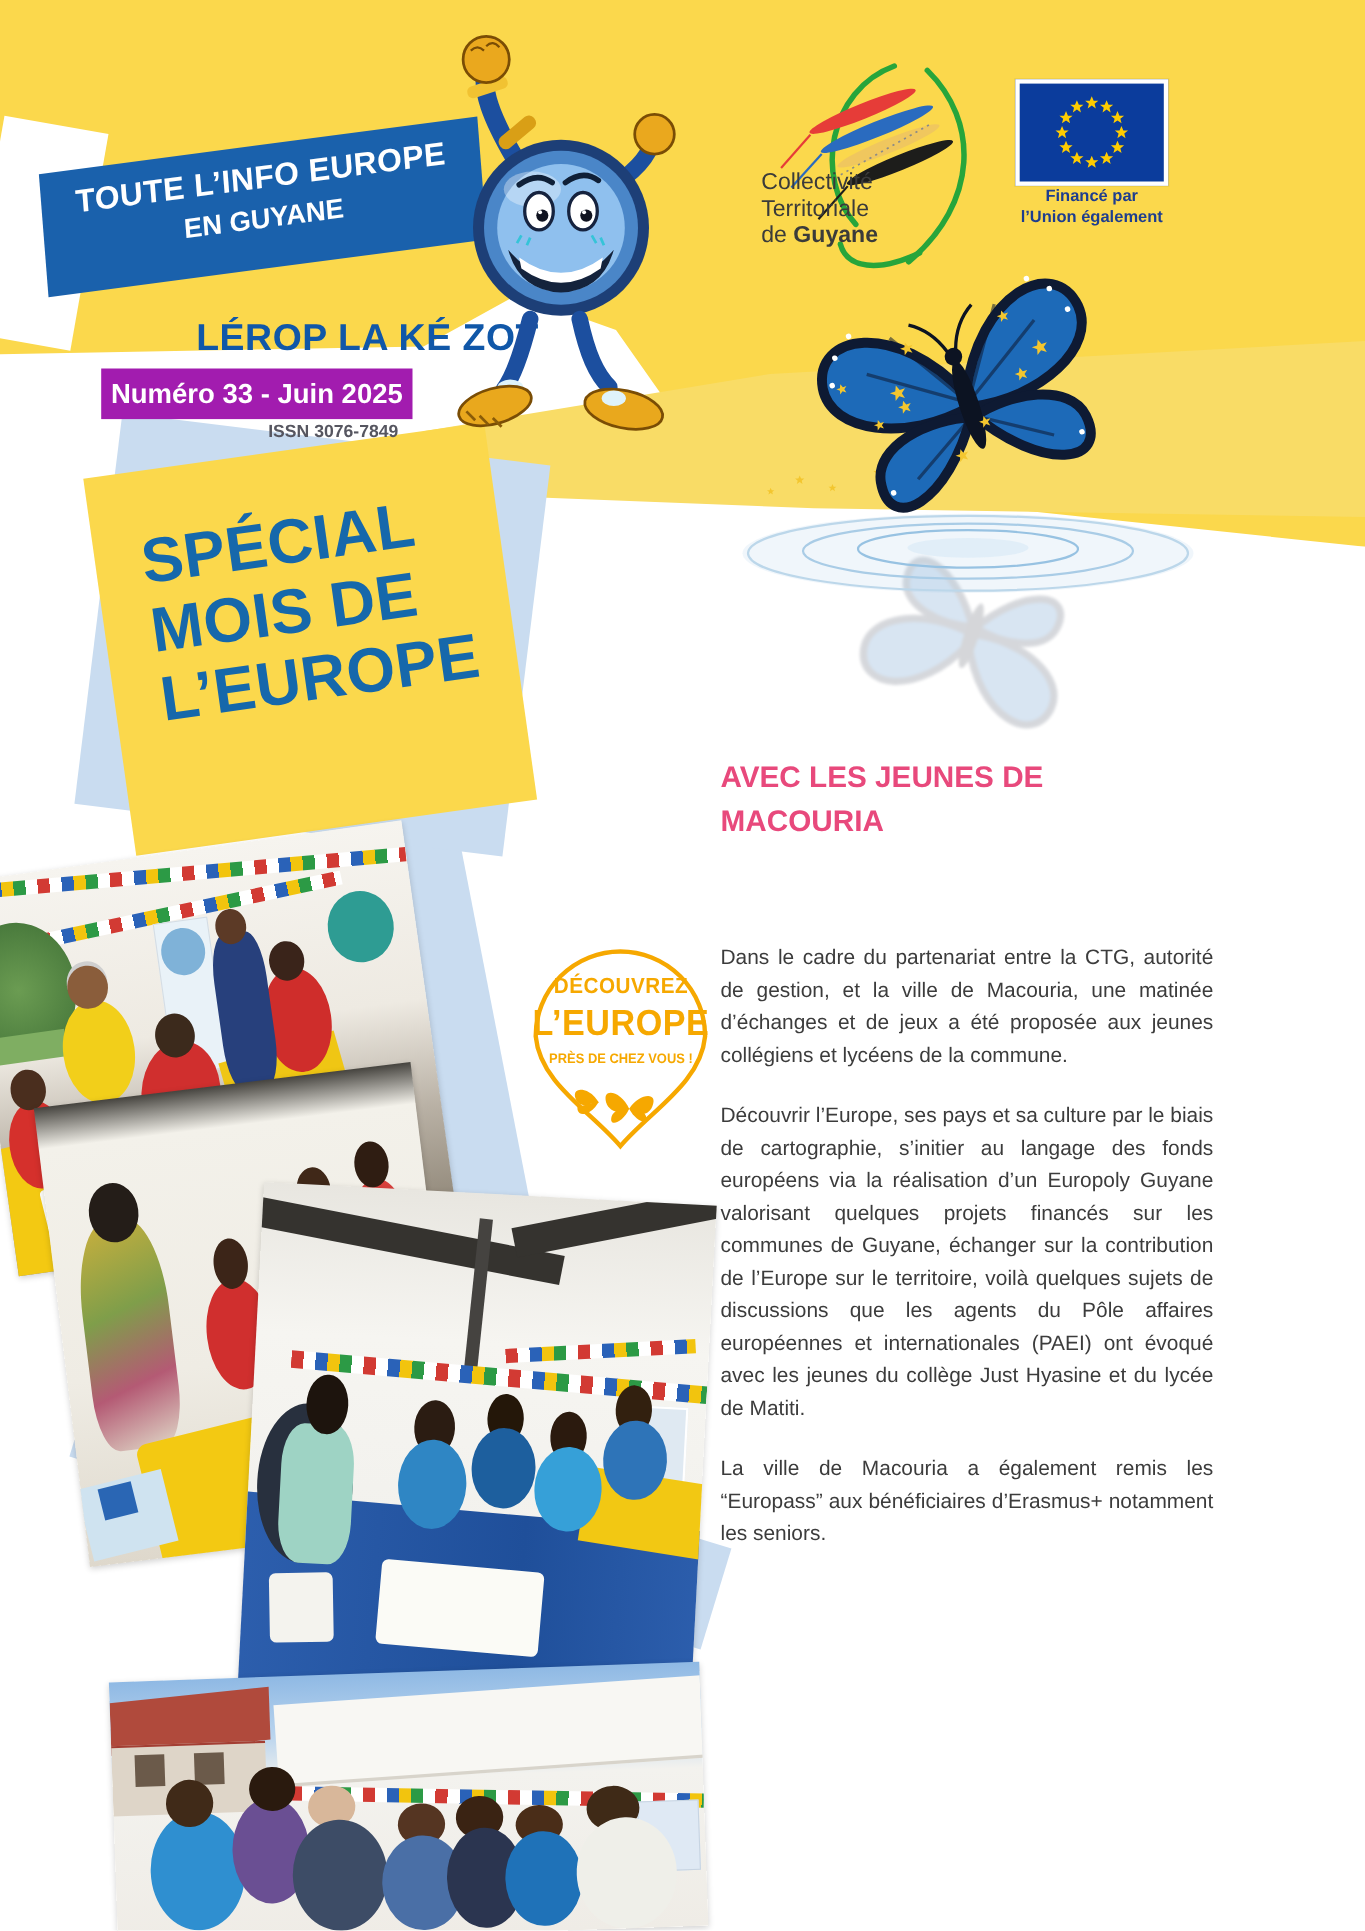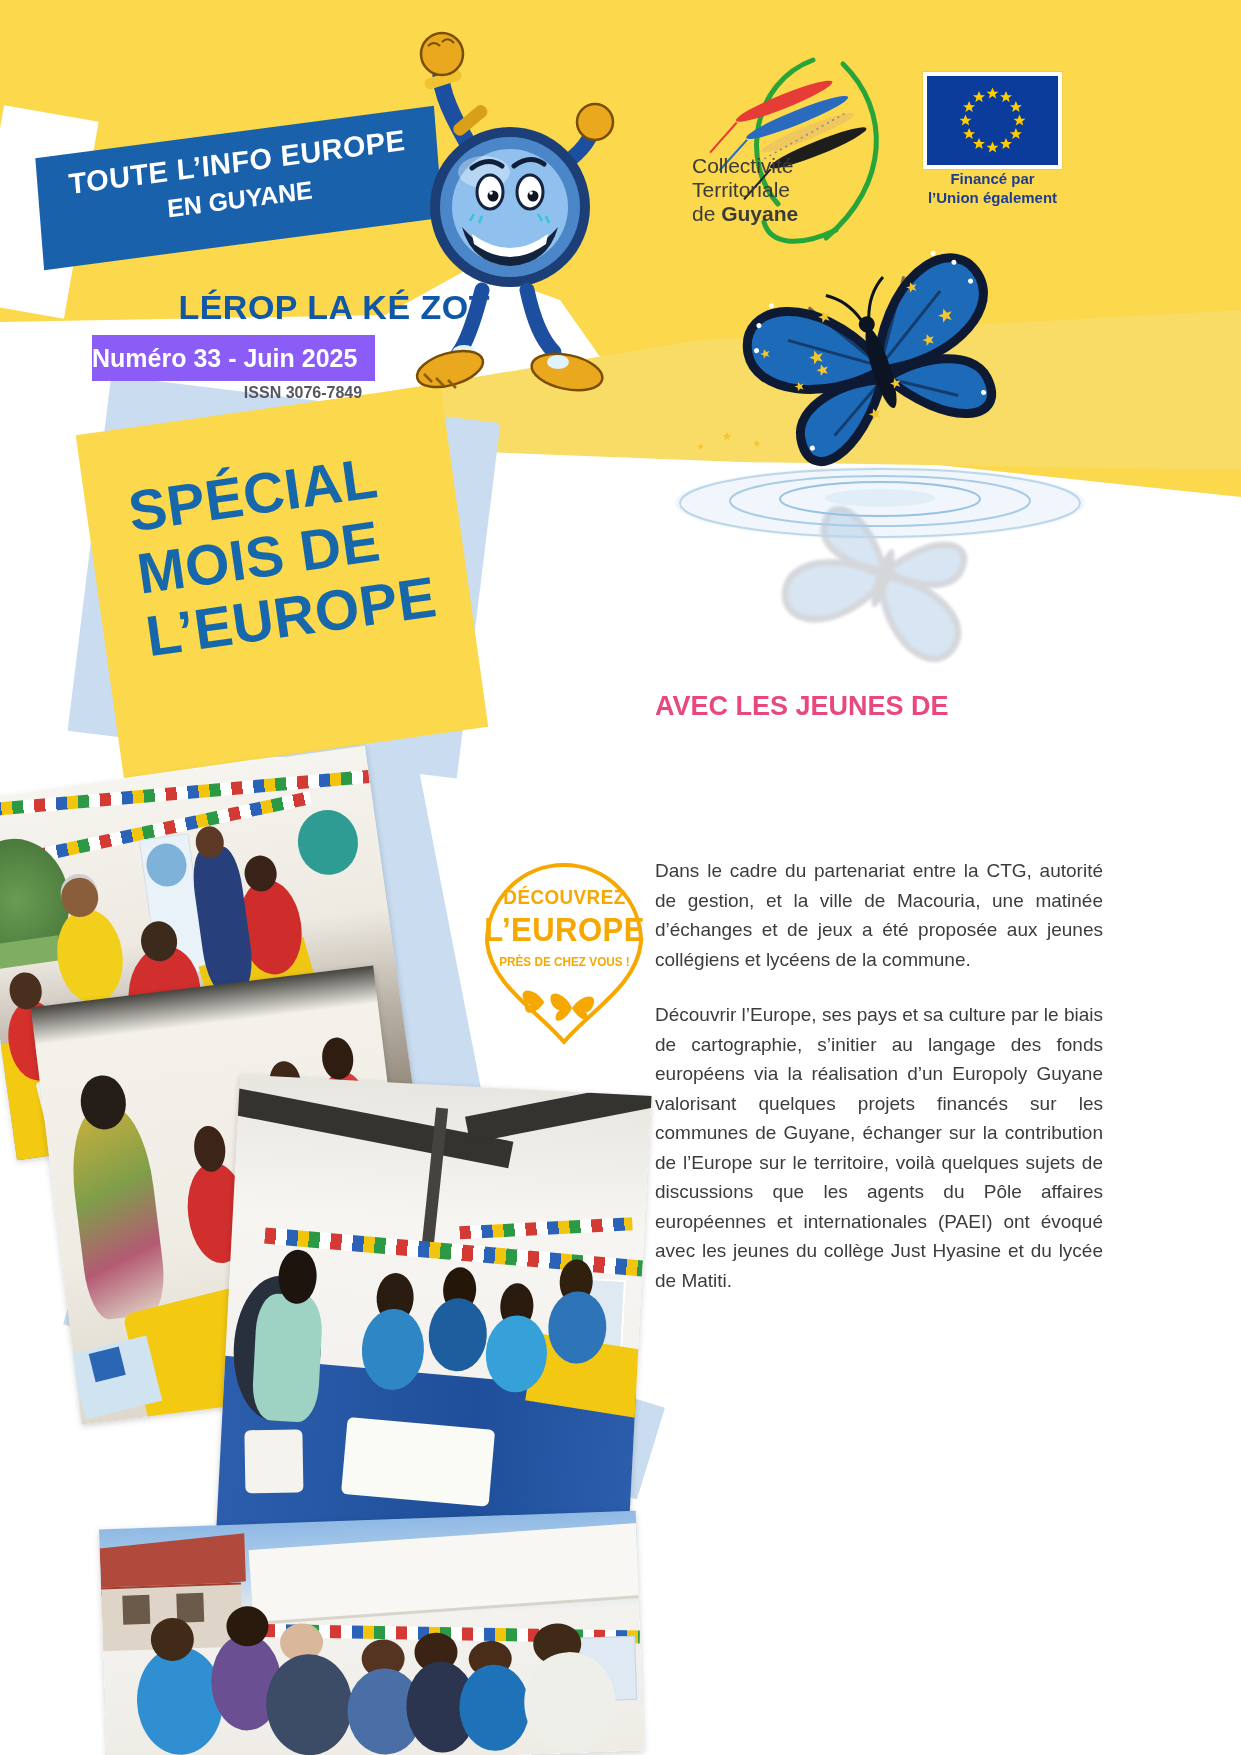--- a/index.html
+++ b/index.html
@@ -13,22 +13,22 @@
   .bg-yellow-wedge{left:0;top:0;width:1241px;height:500px;background:#F9DC66;
     clip-path:polygon(385px 392px,700px 340px,1241px 310px,1241px 470px,740px 462px,430px 450px);}
   .bg-white-notch{left:-14px;top:112px;width:96px;height:200px;background:#fff;transform:rotate(10deg);}
 
   
   .banner{left:38px;top:132px;width:402px;height:112px;background:#1A61AC;transform:rotate(-7.5deg) skewX(-3deg);
     color:#fff;text-align:center;padding-top:14px;box-sizing:border-box;z-index:4;}
   .banner .l1{font-size:29px;font-weight:800;letter-spacing:.5px;}
   .banner .l2{font-size:25px;font-weight:800;margin-top:6px;}
   .creole-title{left:150px;top:288px;width:340px;text-align:right;font-size:34px;font-weight:800;color:#1057A8;letter-spacing:.5px;z-index:4;}
-  .issue-box{left:92px;top:335px;width:283px;height:46px;background:#8b5cf6;color:#fff;font-size:25px;font-weight:700;
-    line-height:46px;z-index:4;}
+  .issue-box{left:92px;top:335px;width:283px;height:46px;background:#a21caf;color:#fff;font-size:25px;font-weight:700;
+    text-align:center;line-height:46px;z-index:4;}
   .issn{left:228px;top:384px;width:150px;text-align:center;font-size:16px;font-weight:700;color:#565660;z-index:4;}
 
   
   .ctg{left:678px;top:52px;width:220px;height:200px;z-index:5;}
   .ctg-text{left:14px;top:102px;font-size:21px;line-height:24px;color:#3b3b3a;}
   .ctg-text .bold{font-weight:700;}
 
   
   .eu{left:905px;top:72px;width:175px;z-index:5;text-align:center;}
   .eu-flag{width:131px;height:89px;background:#0B3C9C;border:4px solid #fff;margin:0 auto;box-shadow:0 0 0 1px rgba(0,0,0,.05);}
@@ -335,17 +335,19 @@
   </svg>
   <div class="abs badge-text">
     <div class="b1">DÉCOUVREZ</div>
     <div class="b2">L’EUROPE</div>
     <div class="b3">PRÈS DE CHEZ VOUS !</div>
   </div>
 </div>
 
 <h2 class="abs article-title" style="margin:0;">
   <div>AVEC LES JEUNES DE</div>
+  <div>MACOURIA</div>
 </h2>
 <div class="abs article-body">
   <p>Dans le cadre du partenariat entre la CTG, autorité de gestion, et la ville de Macouria, une matinée d’échanges et de jeux a été proposée aux jeunes collégiens et lycéens de la commune.</p>
   <p>Découvrir l’Europe, ses pays et sa culture par le biais de cartographie, s’initier au langage des fonds européens via la réalisation d’un Europoly Guyane valorisant quelques projets financés sur les communes de Guyane, échanger sur la contribution de l’Europe sur le territoire, voilà quelques sujets de discussions que les agents du Pôle affaires européennes et internationales (PAEI) ont évoqué avec les jeunes du collège Just Hyasine et du lycée de Matiti.</p>
+  <p>La ville de Macouria a également remis les “Europass” aux bénéficiaires d’Erasmus+ notamment les seniors.</p>
 </div>
 
 </body></html>

